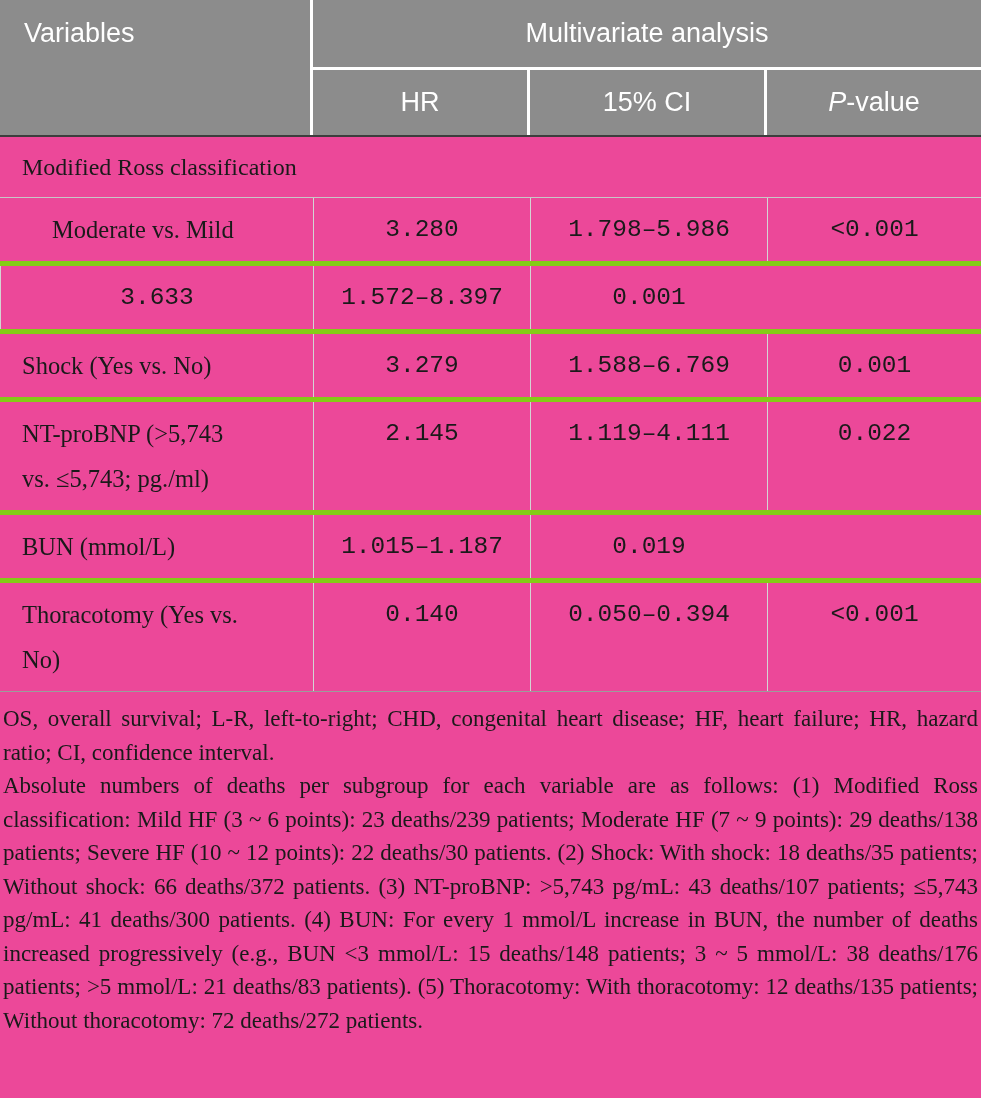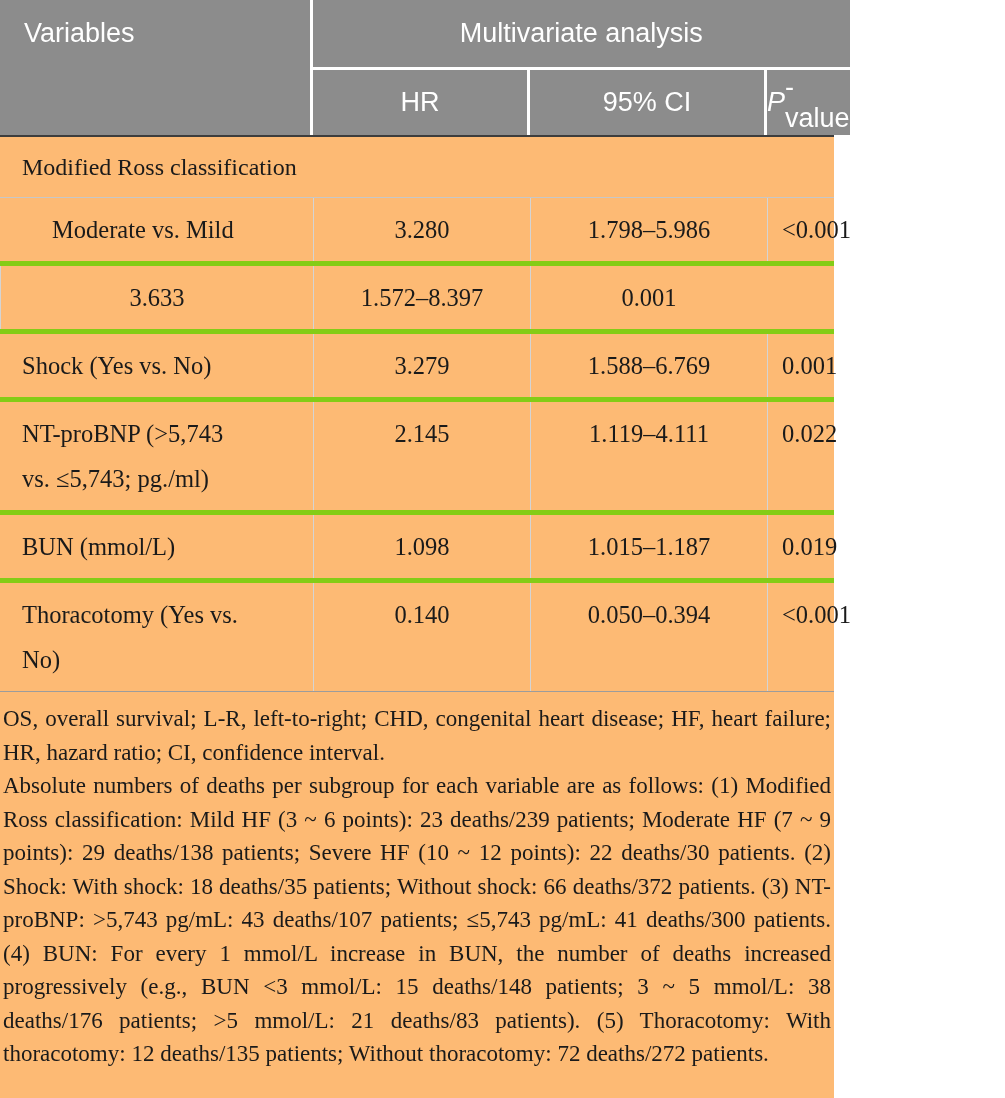--- a/index.html
+++ b/index.html
@@ -1,26 +1,26 @@
 <!DOCTYPE html>
 <html><head>
 <meta charset="utf-8">
 <style>
   html, body {
     margin: 0;
     padding: 0;
     background: #ffffff;
   }
   .page {
-    width: 834px;
+    width: 981px;
     min-height: 1098px;
     box-sizing: border-box;
     font-family: "Liberation Serif", "DejaVu Serif", serif;
     color: #1a1a1a;
-    background: #fdba74;
+    background: #ec4899;
   }
   
   .thead {
     display: grid;
     grid-template-columns: 310px 214px 234px 1fr;
     grid-template-rows: 67px 65px;
     gap: 3px;
     background: #ffffff;
     border-bottom: 2px solid #3d3d3d;
   }
@@ -56,20 +56,21 @@
   }
   .cell {
     font-size: 24.5px;
     line-height: 45px;
     padding: 9px 14px;
     box-sizing: border-box;
   }
   .cell.num {
     text-align: center;
     border-left: 1px solid #d4d4d4;
+    font-family: Liberation Mono, monospace;
   }
   .cell.label {
     padding-left: 22px;
     padding-right: 56px;
   }
   .cell.label.indent {
     padding-left: 52px;
   }
   .section-row {
     border-bottom: 1px solid #c7c7c7;
@@ -92,21 +93,21 @@
 </style>
 </head>
 <body>
 
 <div class="page">
 
   <div class="thead">
     <div class="hcell h-vars">Variables</div>
     <div class="hcell">HR</div>
     <div class="hcell h-group">Multivariate analysis</div>
-    <div class="hcell">95% CI</div>
+    <div class="hcell">15% CI</div>
     <div class="hcell">
         <span class="it">P</span>
         <span>-value</span>
       </div>
   </div>
 
   <div class="tbody">
 
     <div class="section-row">
       <div class="section-cell">Modified Ross classification</div>
@@ -134,21 +135,20 @@
 
     <div class="row">
       <div class="cell label">NT-proBNP (&gt;5,743 vs. ≤5,743; pg./ml)</div>
       <div class="cell num">2.145</div>
       <div class="cell num">1.119–4.111</div>
       <div class="cell num">0.022</div>
     </div>
 
     <div class="row">
       <div class="cell label">BUN (mmol/L)</div>
-      <div class="cell num">1.098</div>
       <div class="cell num">1.015–1.187</div>
       <div class="cell num">0.019</div>
     </div>
 
     <div class="row last">
       <div class="cell label">Thoracotomy (Yes vs. No)</div>
       <div class="cell num">0.140</div>
       <div class="cell num">0.050–0.394</div>
       <div class="cell num">&lt;0.001</div>
     </div>

